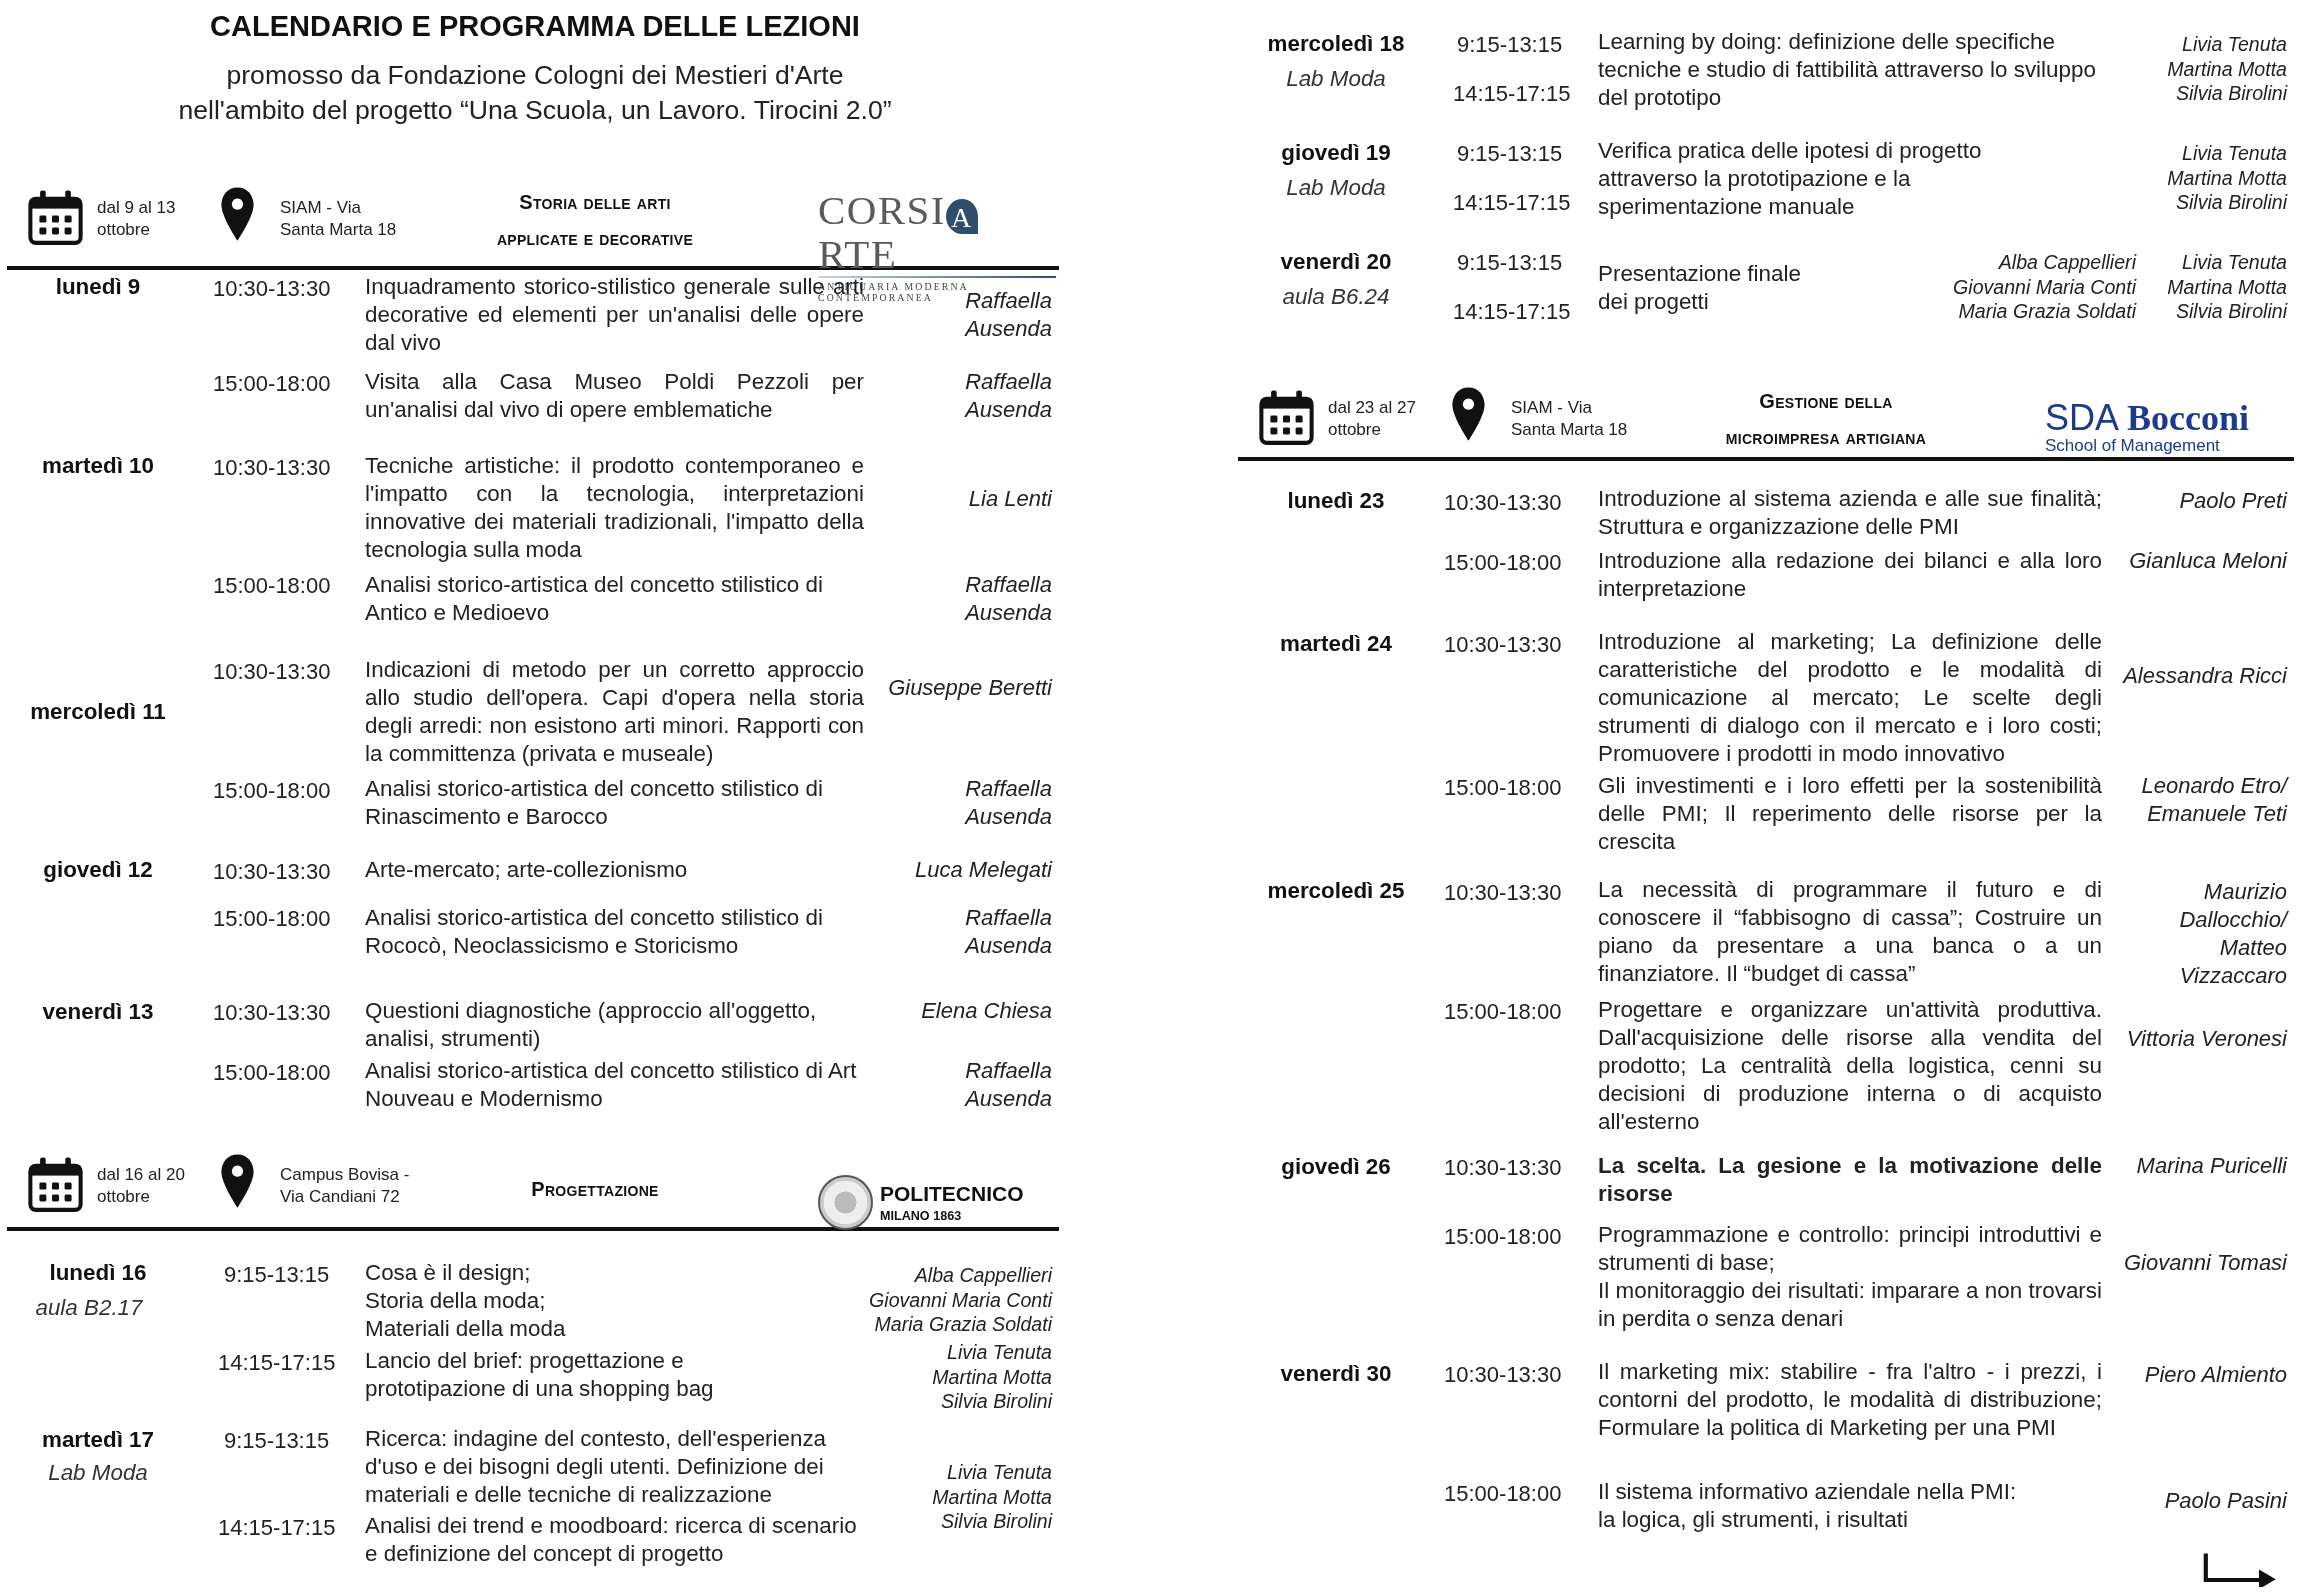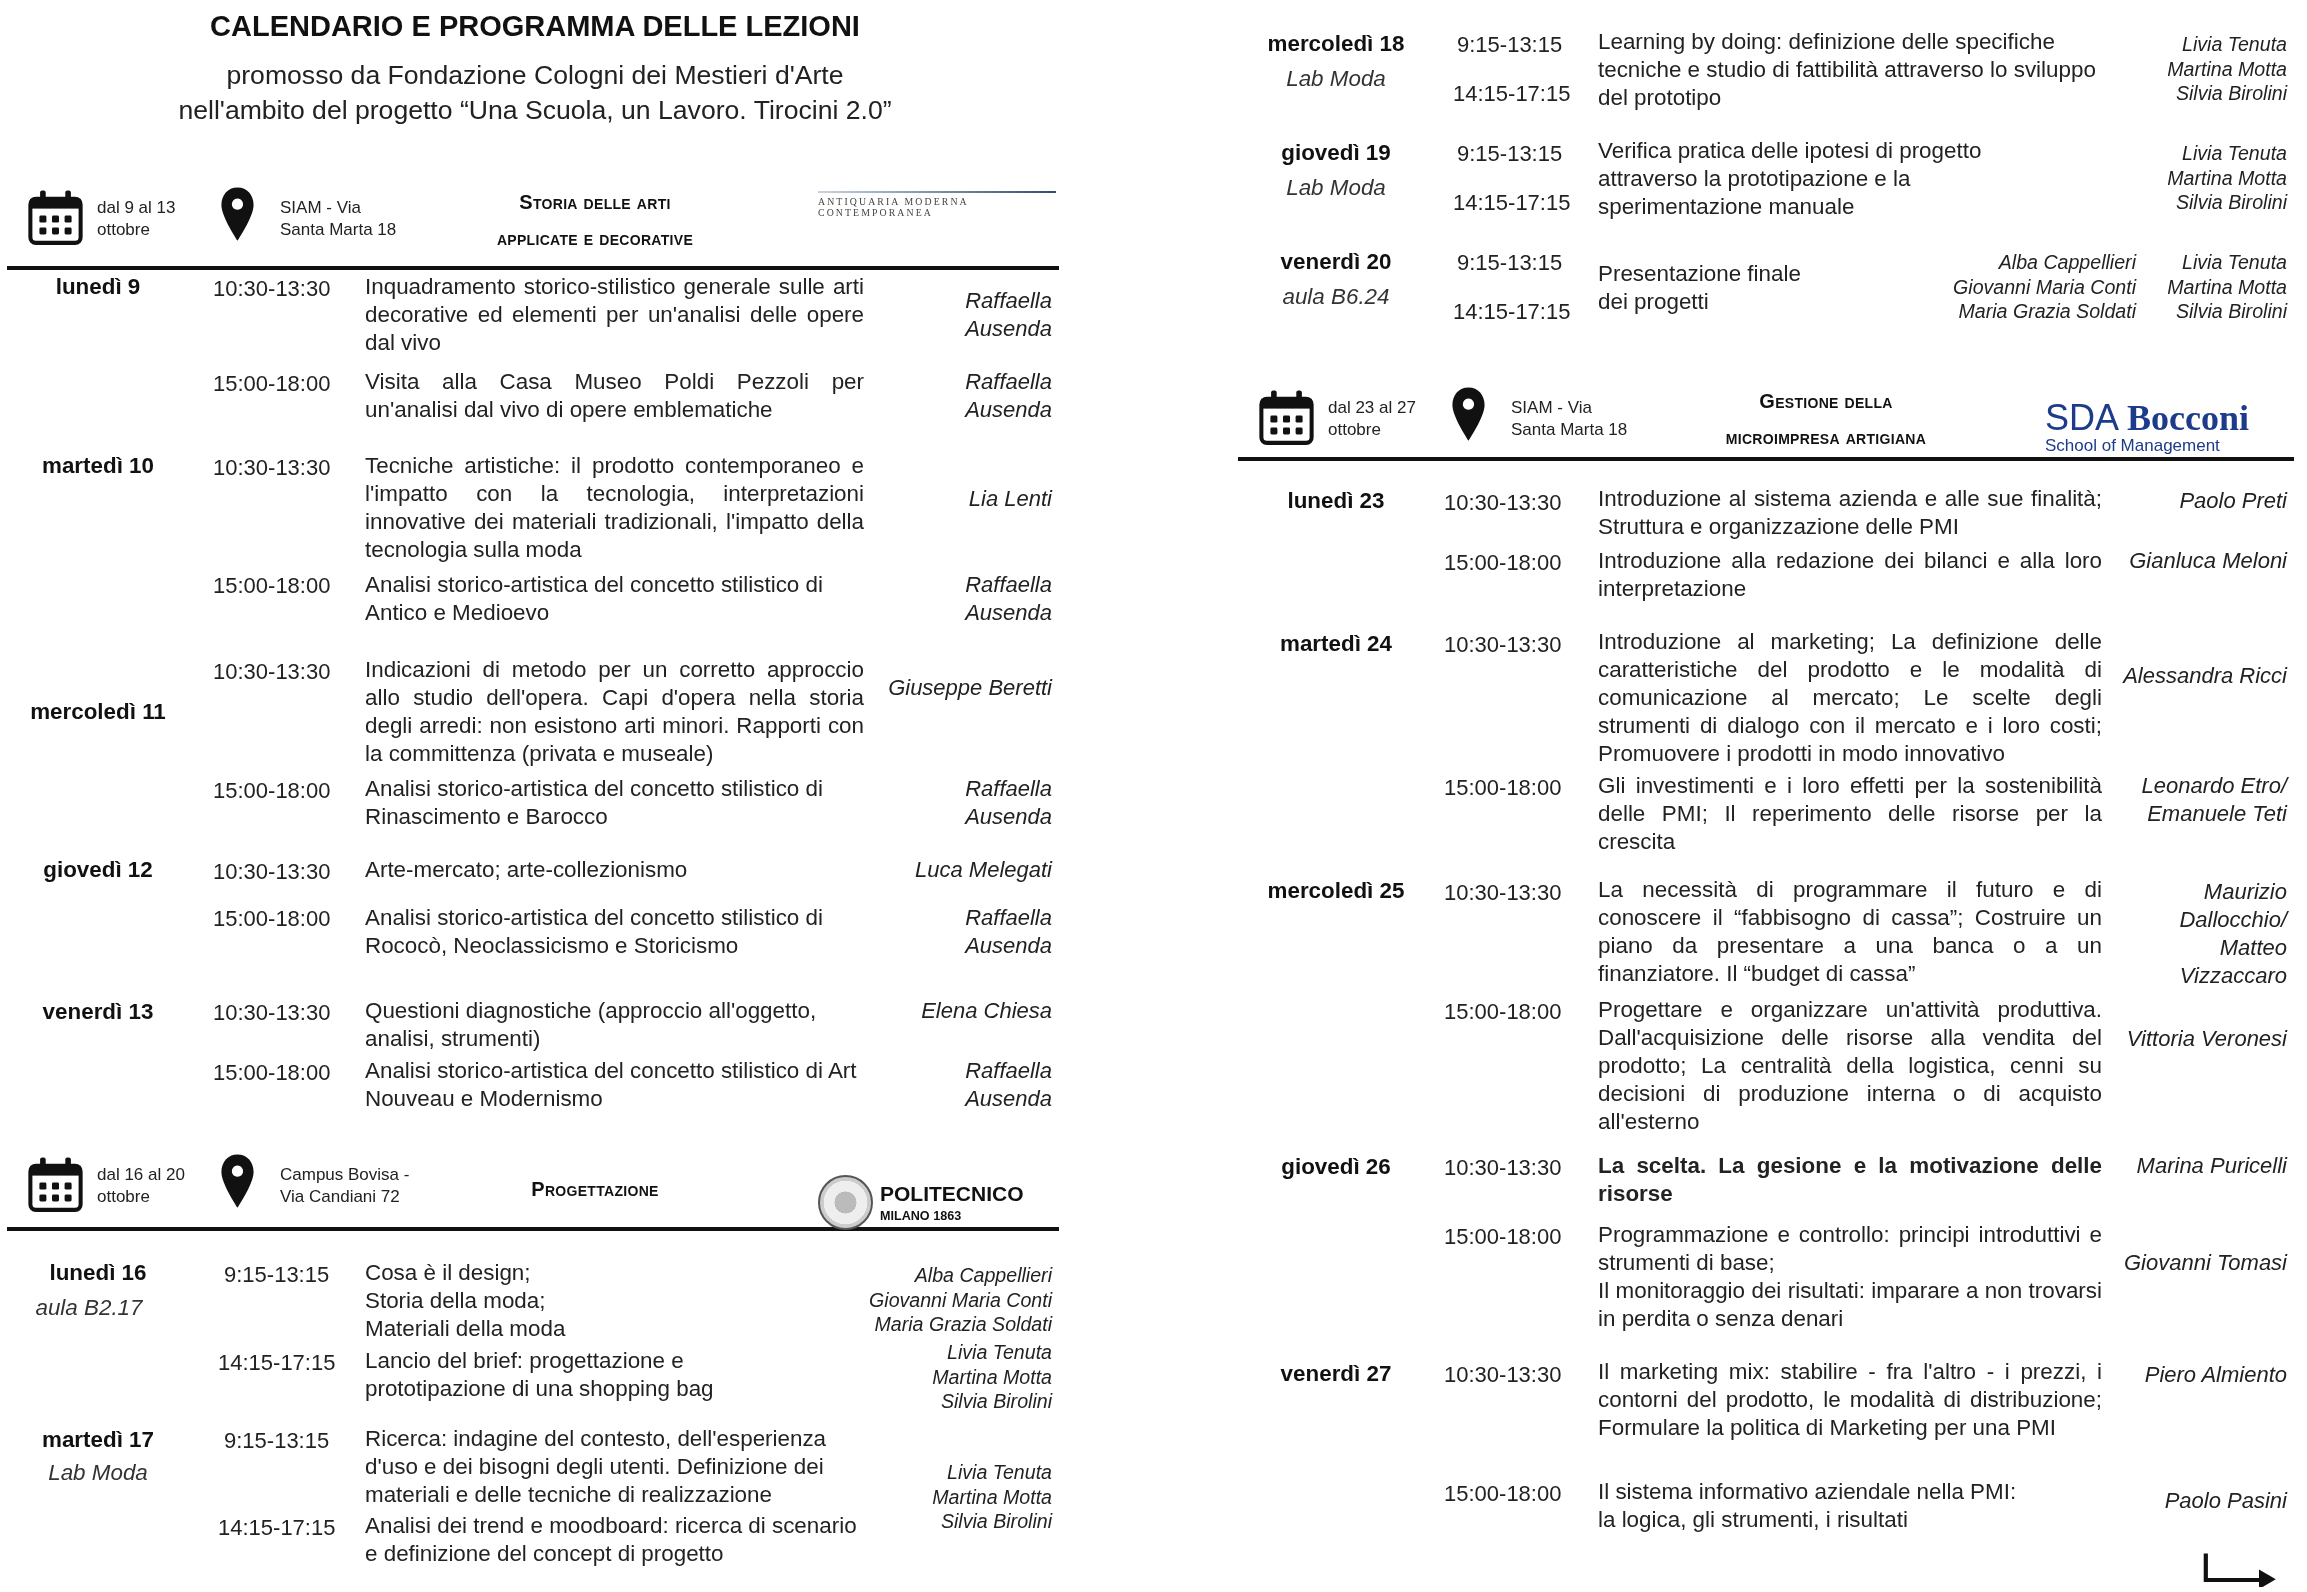--- a/index.html
+++ b/index.html
@@ -85,20 +85,21 @@
     <div>SIAM - Via</div>
     <div>Santa Marta 18</div>
   </div>
   <div class="stitle" style="left:406px; width:364px; top:1.4px;">
     <div>Storia delle arti</div>
     <div>applicate e decorative</div>
   </div>
   <div class="rule"></div>
 </div>
 <div class="corsi">
+  <div class="big"><span>CORSI</span><span class="a">A</span><span>RTE</span></div>
   <div class="bar"></div>
   <div class="small">ANTIQUARIA MODERNA CONTEMPORANEA</div>
 </div>
 
 <div class="day" style="left:21px; width:154px; top:274px;">lunedì 9</div>
 <div class="time" style="left:213px; top:276px;">10:30-13:30</div>
 <div class="desc" style="left:365px; top:273px; width:499px;">Inquadramento storico-stilistico generale sulle arti decorative ed elementi per un'analisi delle opere dal vivo</div>
 <div class="teach" style="left:881px; top:287px; width:171px;">Raffaella Ausenda</div>
 <div class="time" style="left:213px; top:371px;">15:00-18:00</div>
 <div class="desc" style="left:365px; top:368px; width:499px;">Visita alla Casa Museo Poldi Pezzoli per un'analisi dal vivo di opere emblematiche</div>
@@ -288,21 +289,21 @@
 <div class="time" style="left:1444px; top:1155px;">10:30-13:30</div>
 <div class="desc" style="left:1598px; top:1152px; width:504px;font-weight:bold;">La scelta. La gesione e la motivazione delle risorse</div>
 <div class="teach" style="left:2119px; top:1152px; width:168px;">Marina Puricelli</div>
 <div class="time" style="left:1444px; top:1224px;">15:00-18:00</div>
 <div class="desc" style="left:1598px; top:1221px; width:504px;">
   <div>Programmazione e controllo: principi introduttivi e strumenti di base;</div>
   <div>Il monitoraggio dei risultati: imparare a non trovarsi in perdita o senza denari</div>
 </div>
 <div class="teach" style="left:2119px; top:1249px; width:168px;">Giovanni Tomasi</div>
 
-<div class="day" style="left:1252px; width:168px; top:1361px;">venerdì 27</div>
+<div class="day" style="left:1252px; width:168px; top:1361px;">venerdì 30</div>
 <div class="time" style="left:1444px; top:1362px;">10:30-13:30</div>
 <div class="desc" style="left:1598px; top:1358px; width:504px;">Il marketing mix: stabilire - fra l'altro - i prezzi, i contorni del prodotto, le modalità di distribuzione; Formulare la politica di Marketing per una PMI</div>
 <div class="teach" style="left:2119px; top:1361px; width:168px;">Piero Almiento</div>
 <div class="time" style="left:1444px; top:1481px;">15:00-18:00</div>
 <div class="desc" style="left:1598px; top:1478px; width:504px; text-align:left;">
   <div>Il sistema informativo aziendale nella PMI:</div>
   <div>la logica, gli strumenti, i risultati</div>
 </div>
 <div class="teach" style="left:2119px; top:1487px; width:168px;">Paolo Pasini</div>
 

